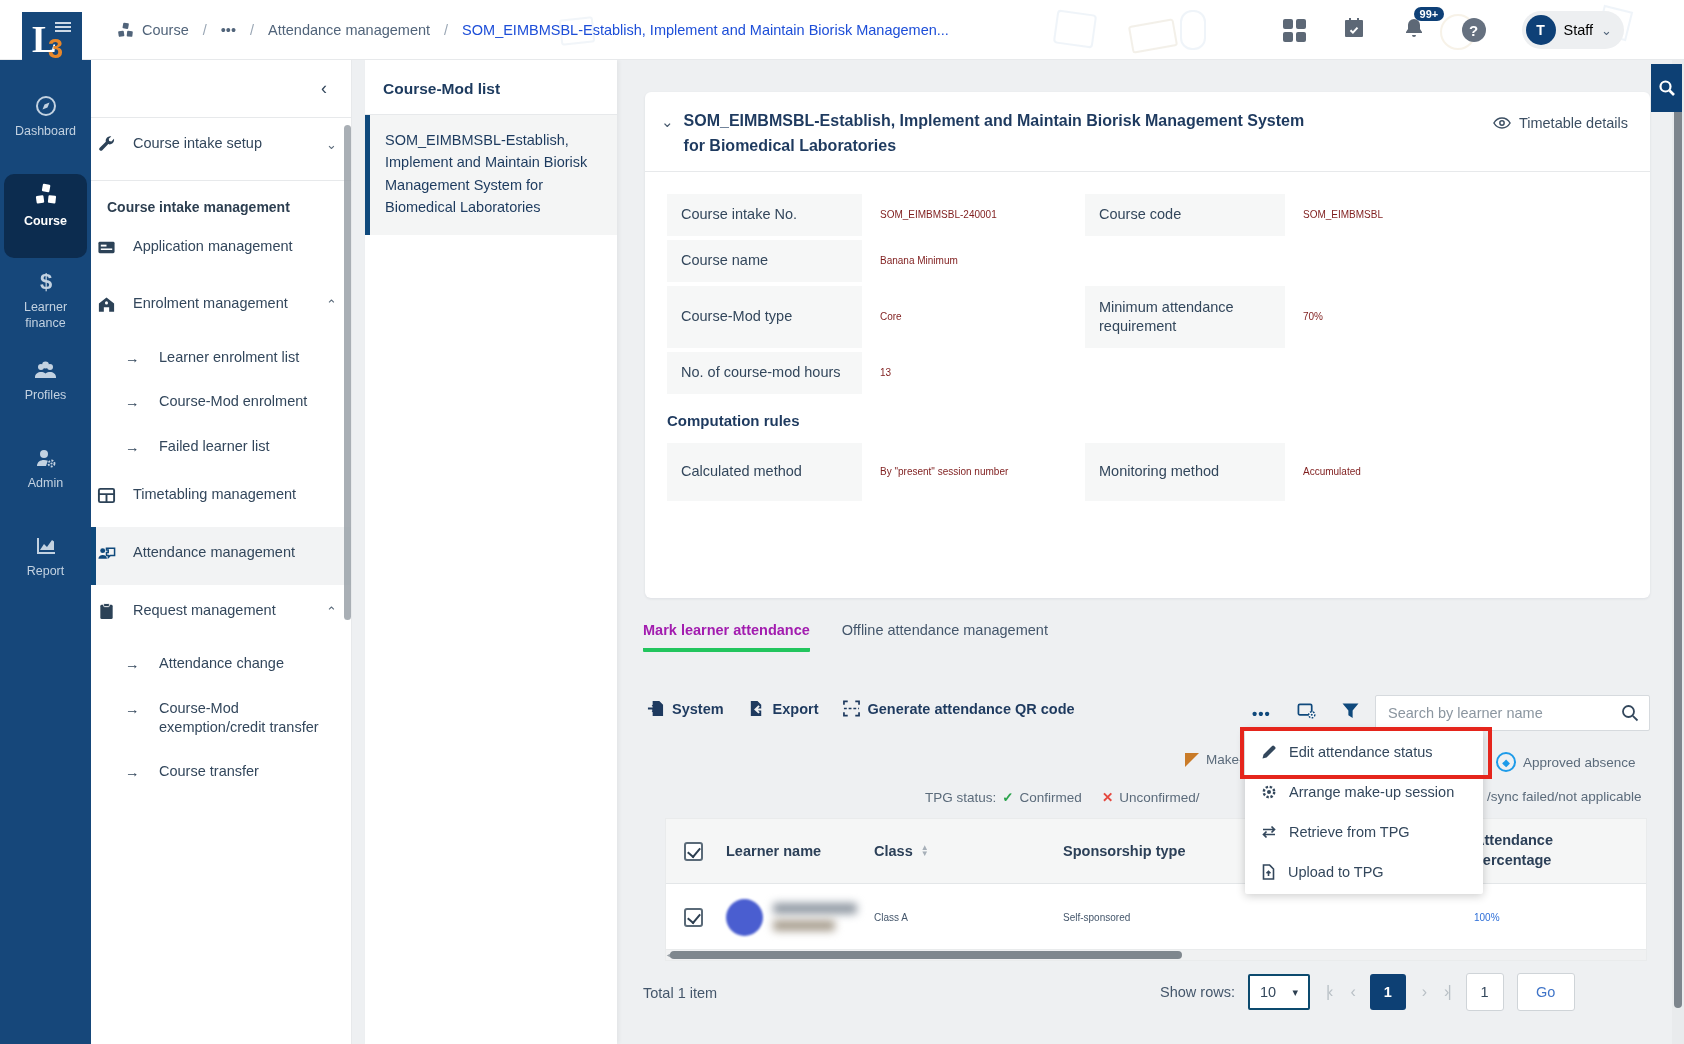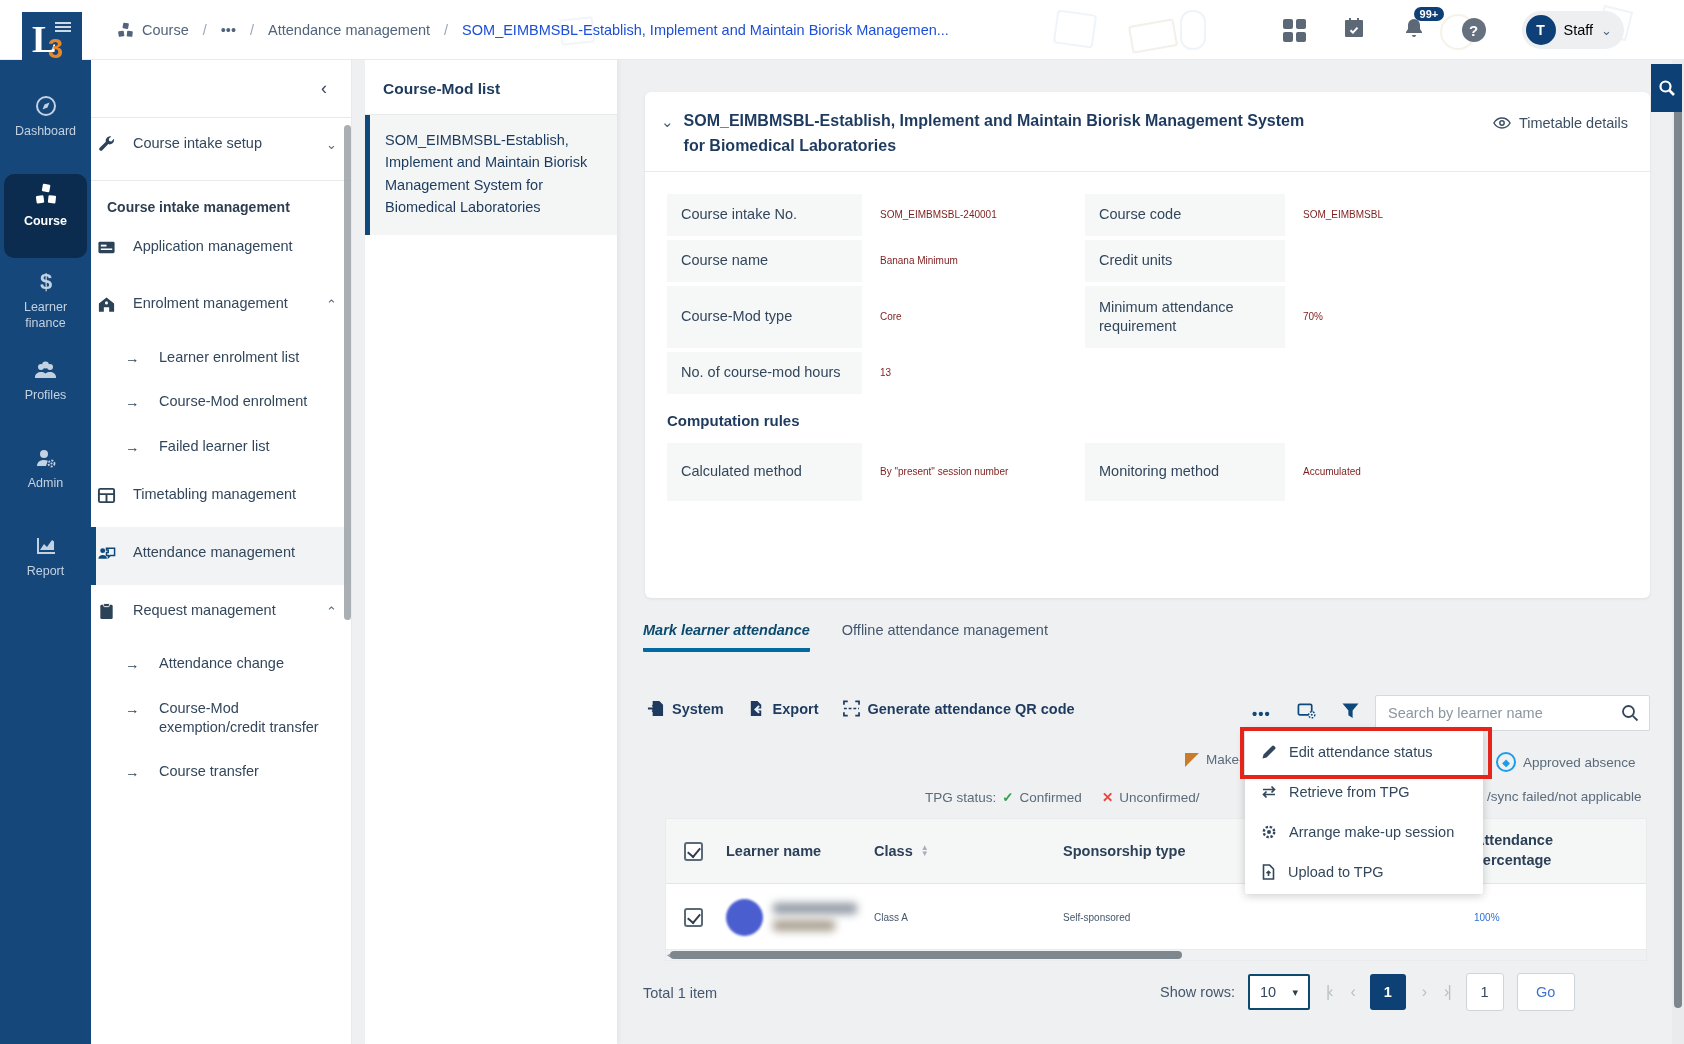--- a/index.html
+++ b/index.html
@@ -67,21 +67,21 @@
   .fl { width:195px; background:#f6f7f7; display:flex; align-items:center; padding:0 14px; color:#33475c; font-size:14.5px; line-height:1.3; }
   .fv { width:205px; display:flex; align-items:center; margin-left:18px; color:#7f1d1d; font-size:10px; line-height:1.3; }
   .fl2 { width:200px; margin-left:0; }
   .fv2 { flex:1; }
   .h44 { height:42px; } .h64 { height:62px; } .h60 { height:58px; }
   .comp-title { font-size:15px; font-weight:bold; color:#1e3a5f; margin:18px 0 14px; }
 
   
   .tabs { position:absolute; left:643px; top:622px; display:flex; gap:32px; font-size:14.5px; z-index:3; }
   .tab { padding-bottom:10px; color:#44566b; cursor:pointer; }
-  .tab.active { color:#0c4a6e; font-weight:bold; border-bottom:4px solid #0369a1; border-radius:1px;font-style:italic; }
+  .tab.active { color:#a21caf; font-weight:bold; border-bottom:4px solid #22c55e; border-radius:1px; }
 
   
   .toolbar { position:absolute; left:647px; top:700px; display:flex; align-items:center; gap:24px; z-index:3; }
   .tool-btn { display:flex; align-items:center; gap:8px; color:#1e3a5f; font-size:14.5px; font-weight:bold; cursor:pointer; }
   .right-ics { position:absolute; left:1252px; top:702px; display:flex; align-items:center; gap:26px; z-index:3; }
   .more-dots { color:#0f497c; font-size:15px; font-weight:bold; letter-spacing:1px; cursor:pointer; }
   .search-box { position:absolute; left:1375px; top:695px; width:275px; height:36px; background:#fff; border:1px solid #d6dade; border-radius:2px; display:flex; align-items:center; padding:0 10px 0 12px; z-index:3; }
   .search-box input { border:none; outline:none; flex:1; font-size:14.5px; color:#33475c; font-family:"Liberation Sans",sans-serif; background:transparent; }
   .search-box input::placeholder { color:#8b96a0; }
 
@@ -368,21 +368,20 @@
     <div class="card-body">
       <div class="frow">
         <div class="fl h44">Course intake No.</div>
         <div class="fv h44">SOM_EIMBMSBL-240001</div>
         <div class="fl fl2 h44">Course code</div>
         <div class="fv fv2 h44">SOM_EIMBMSBL</div>
       </div>
       <div class="frow">
         <div class="fl h44">Course name</div>
         <div class="fv h44">Banana Minimum</div>
-        <div class="fl fl2 h44">Credit units</div>
         <div class="fv fv2 h44"></div>
       </div>
       <div class="frow">
         <div class="fl h64">Course-Mod type</div>
         <div class="fv h64">Core</div>
         <div class="fl fl2 h64">Minimum attendance requirement</div>
         <div class="fv fv2 h64">70%</div>
       </div>
       <div class="frow">
         <div class="fl h44">No. of course-mod hours</div>
@@ -473,31 +472,31 @@
   </div>
 
   <div class="dropdown">
     <div class="dd-item">
       <svg width="16" height="16" viewBox="0 0 16 16">
           <path fill="#33475c" d="M1.5 14.5l1-4 8.6-8.6a1.4 1.4 0 012 0l1 1a1.4 1.4 0 010 2L5.5 13.5z"></path>
         </svg>
       <span>Edit attendance status</span>
     </div>
     <div class="dd-item">
-      <svg width="16" height="14" viewBox="0 0 16 14">
-          <path d="M2 4.5h11M10.5 1.5l3 3-3 3M14 9.5H3M5.5 6.5l-3 3 3 3" fill="none" stroke="#33475c" stroke-width="1.7"></path>
-        </svg>
-      <span>Retrieve from TPG</span>
-    </div>
-    <div class="dd-item">
       <svg width="16" height="16" viewBox="0 0 16 16">
           <circle cx="8" cy="8" r="5.2" fill="none" stroke="#33475c" stroke-width="2.4" stroke-dasharray="2.4 1.7"></circle>
           <circle cx="8" cy="8" r="2" fill="#33475c"></circle>
         </svg>
       <span>Arrange make-up session</span>
+    </div>
+    <div class="dd-item">
+      <svg width="16" height="14" viewBox="0 0 16 14">
+          <path d="M2 4.5h11M10.5 1.5l3 3-3 3M14 9.5H3M5.5 6.5l-3 3 3 3" fill="none" stroke="#33475c" stroke-width="1.7"></path>
+        </svg>
+      <span>Retrieve from TPG</span>
     </div>
     <div class="dd-item">
       <svg width="15" height="16" viewBox="0 0 15 16">
           <path fill="none" stroke="#33475c" stroke-width="1.6" d="M2.5 1h6l4 4v10h-10z"></path>
           <path d="M7.5 12V7.5M5.5 9.3l2-2 2 2" fill="none" stroke="#33475c" stroke-width="1.6"></path>
         </svg>
       <span>Upload to TPG</span>
     </div>
   </div>
   <div class="redbox"></div>

